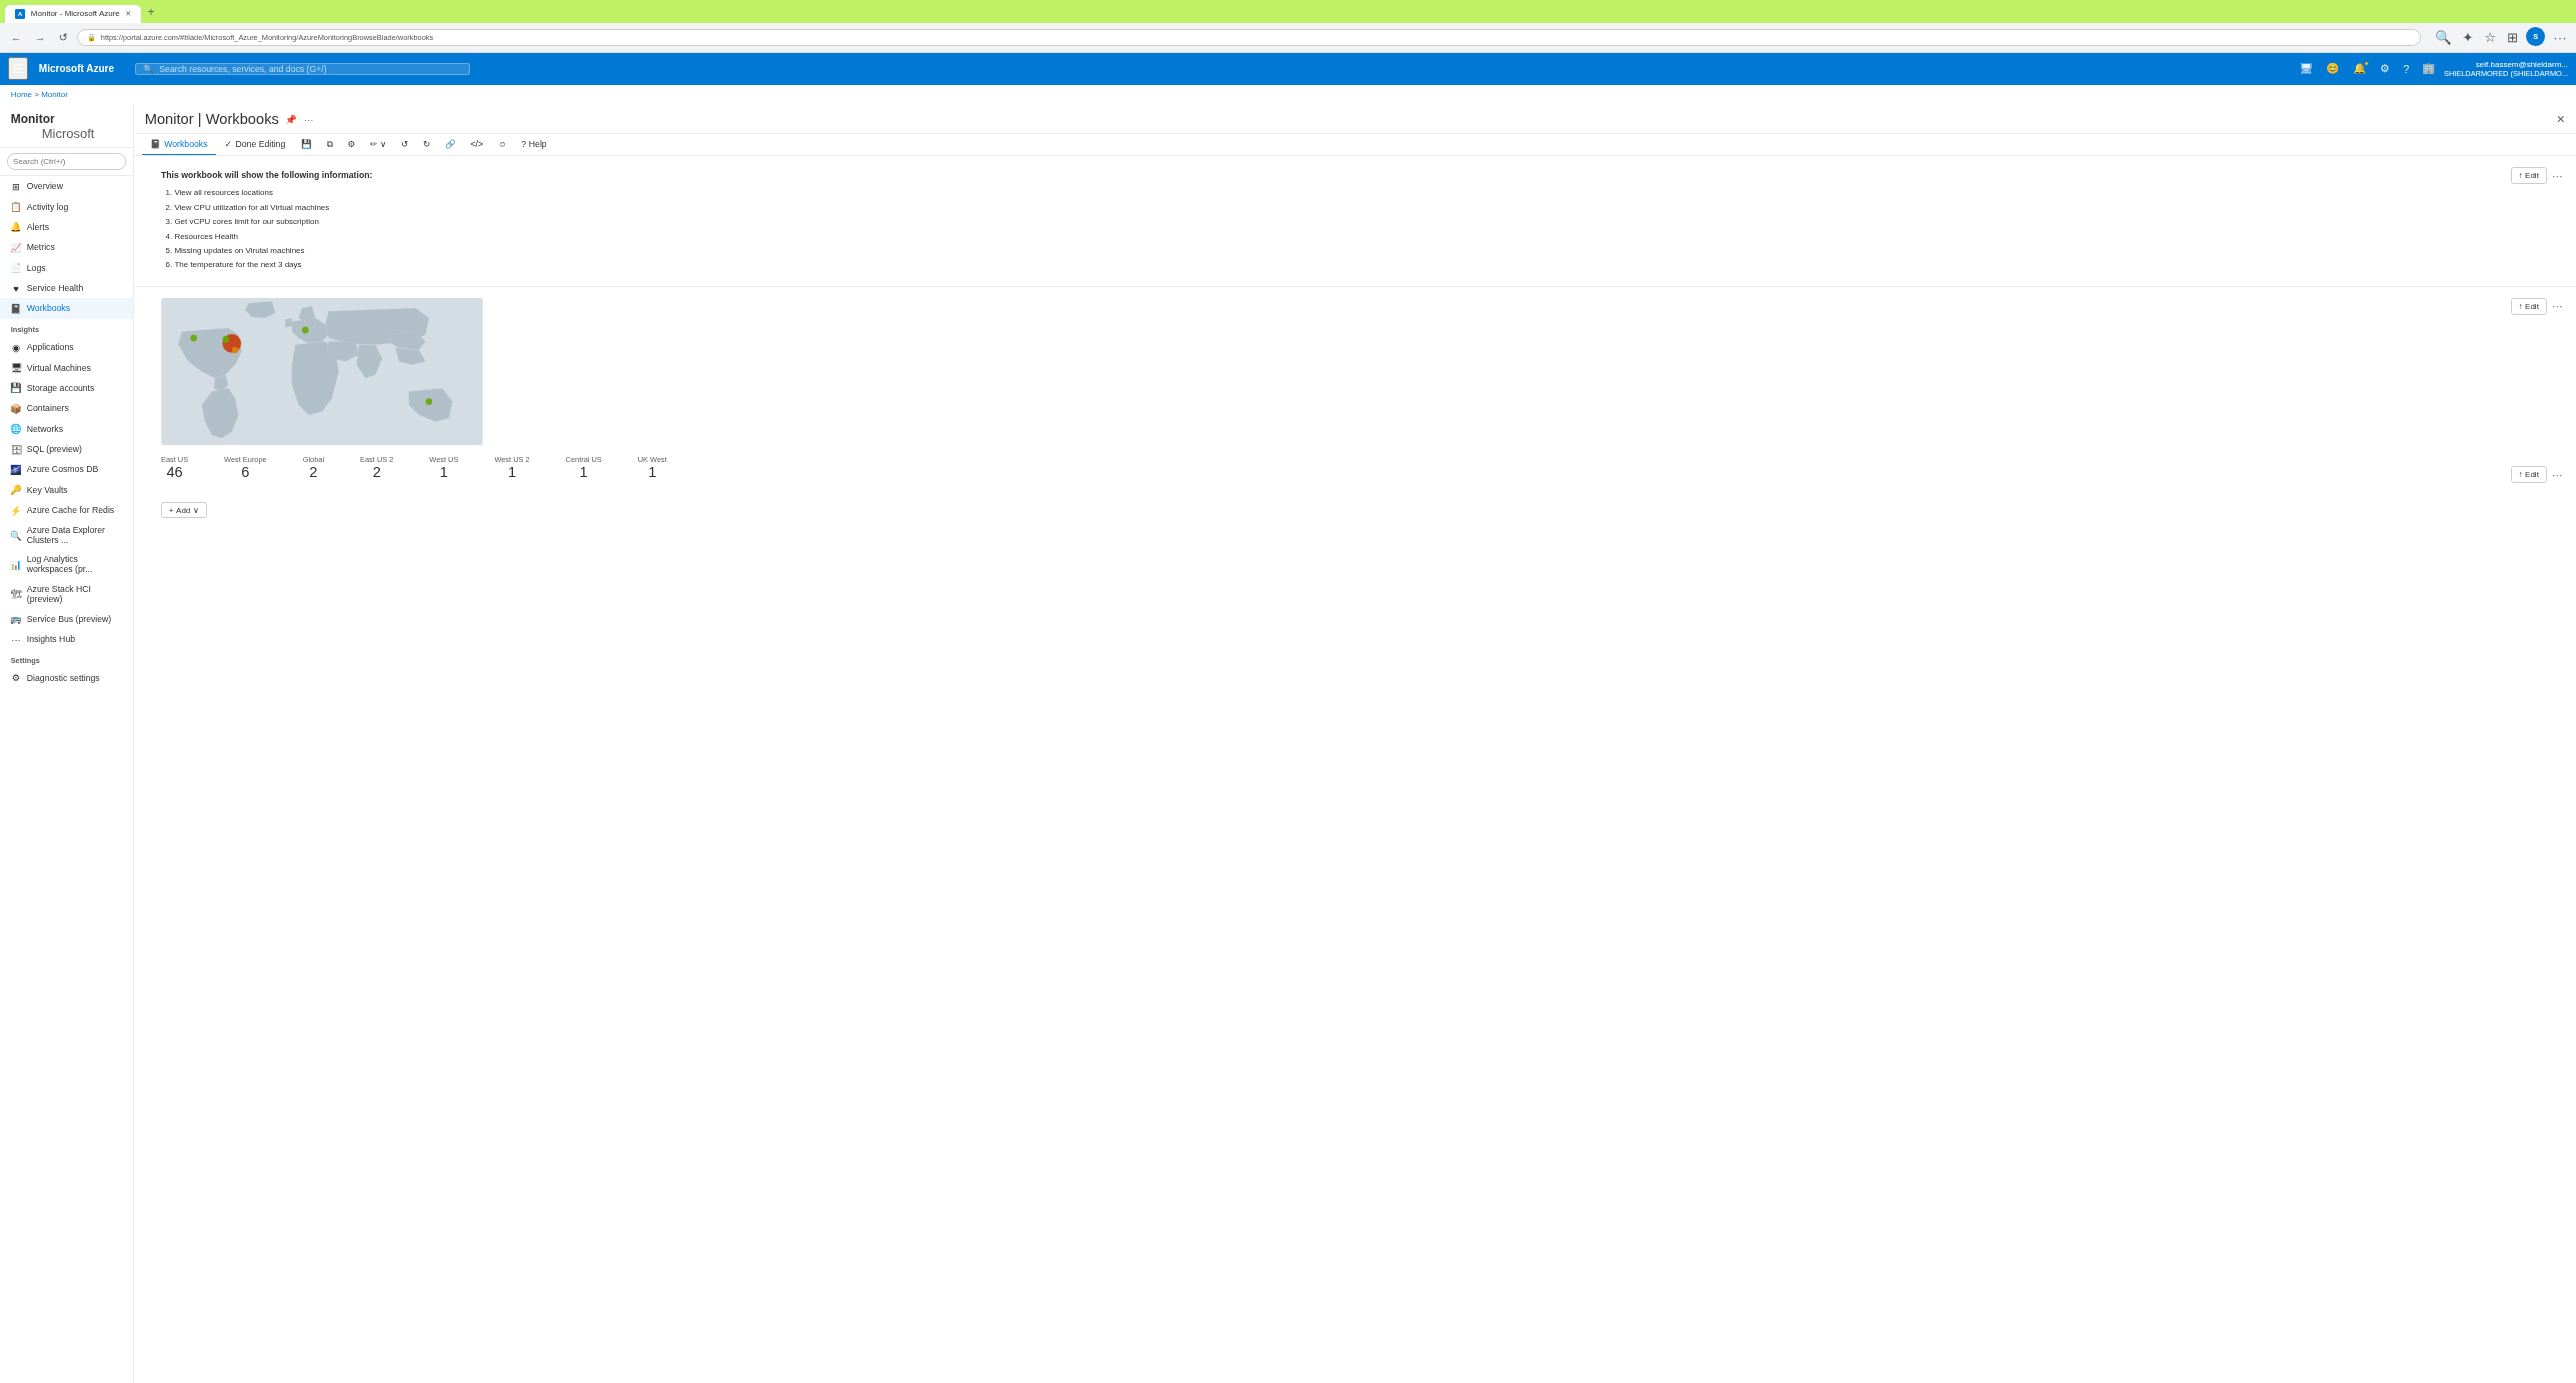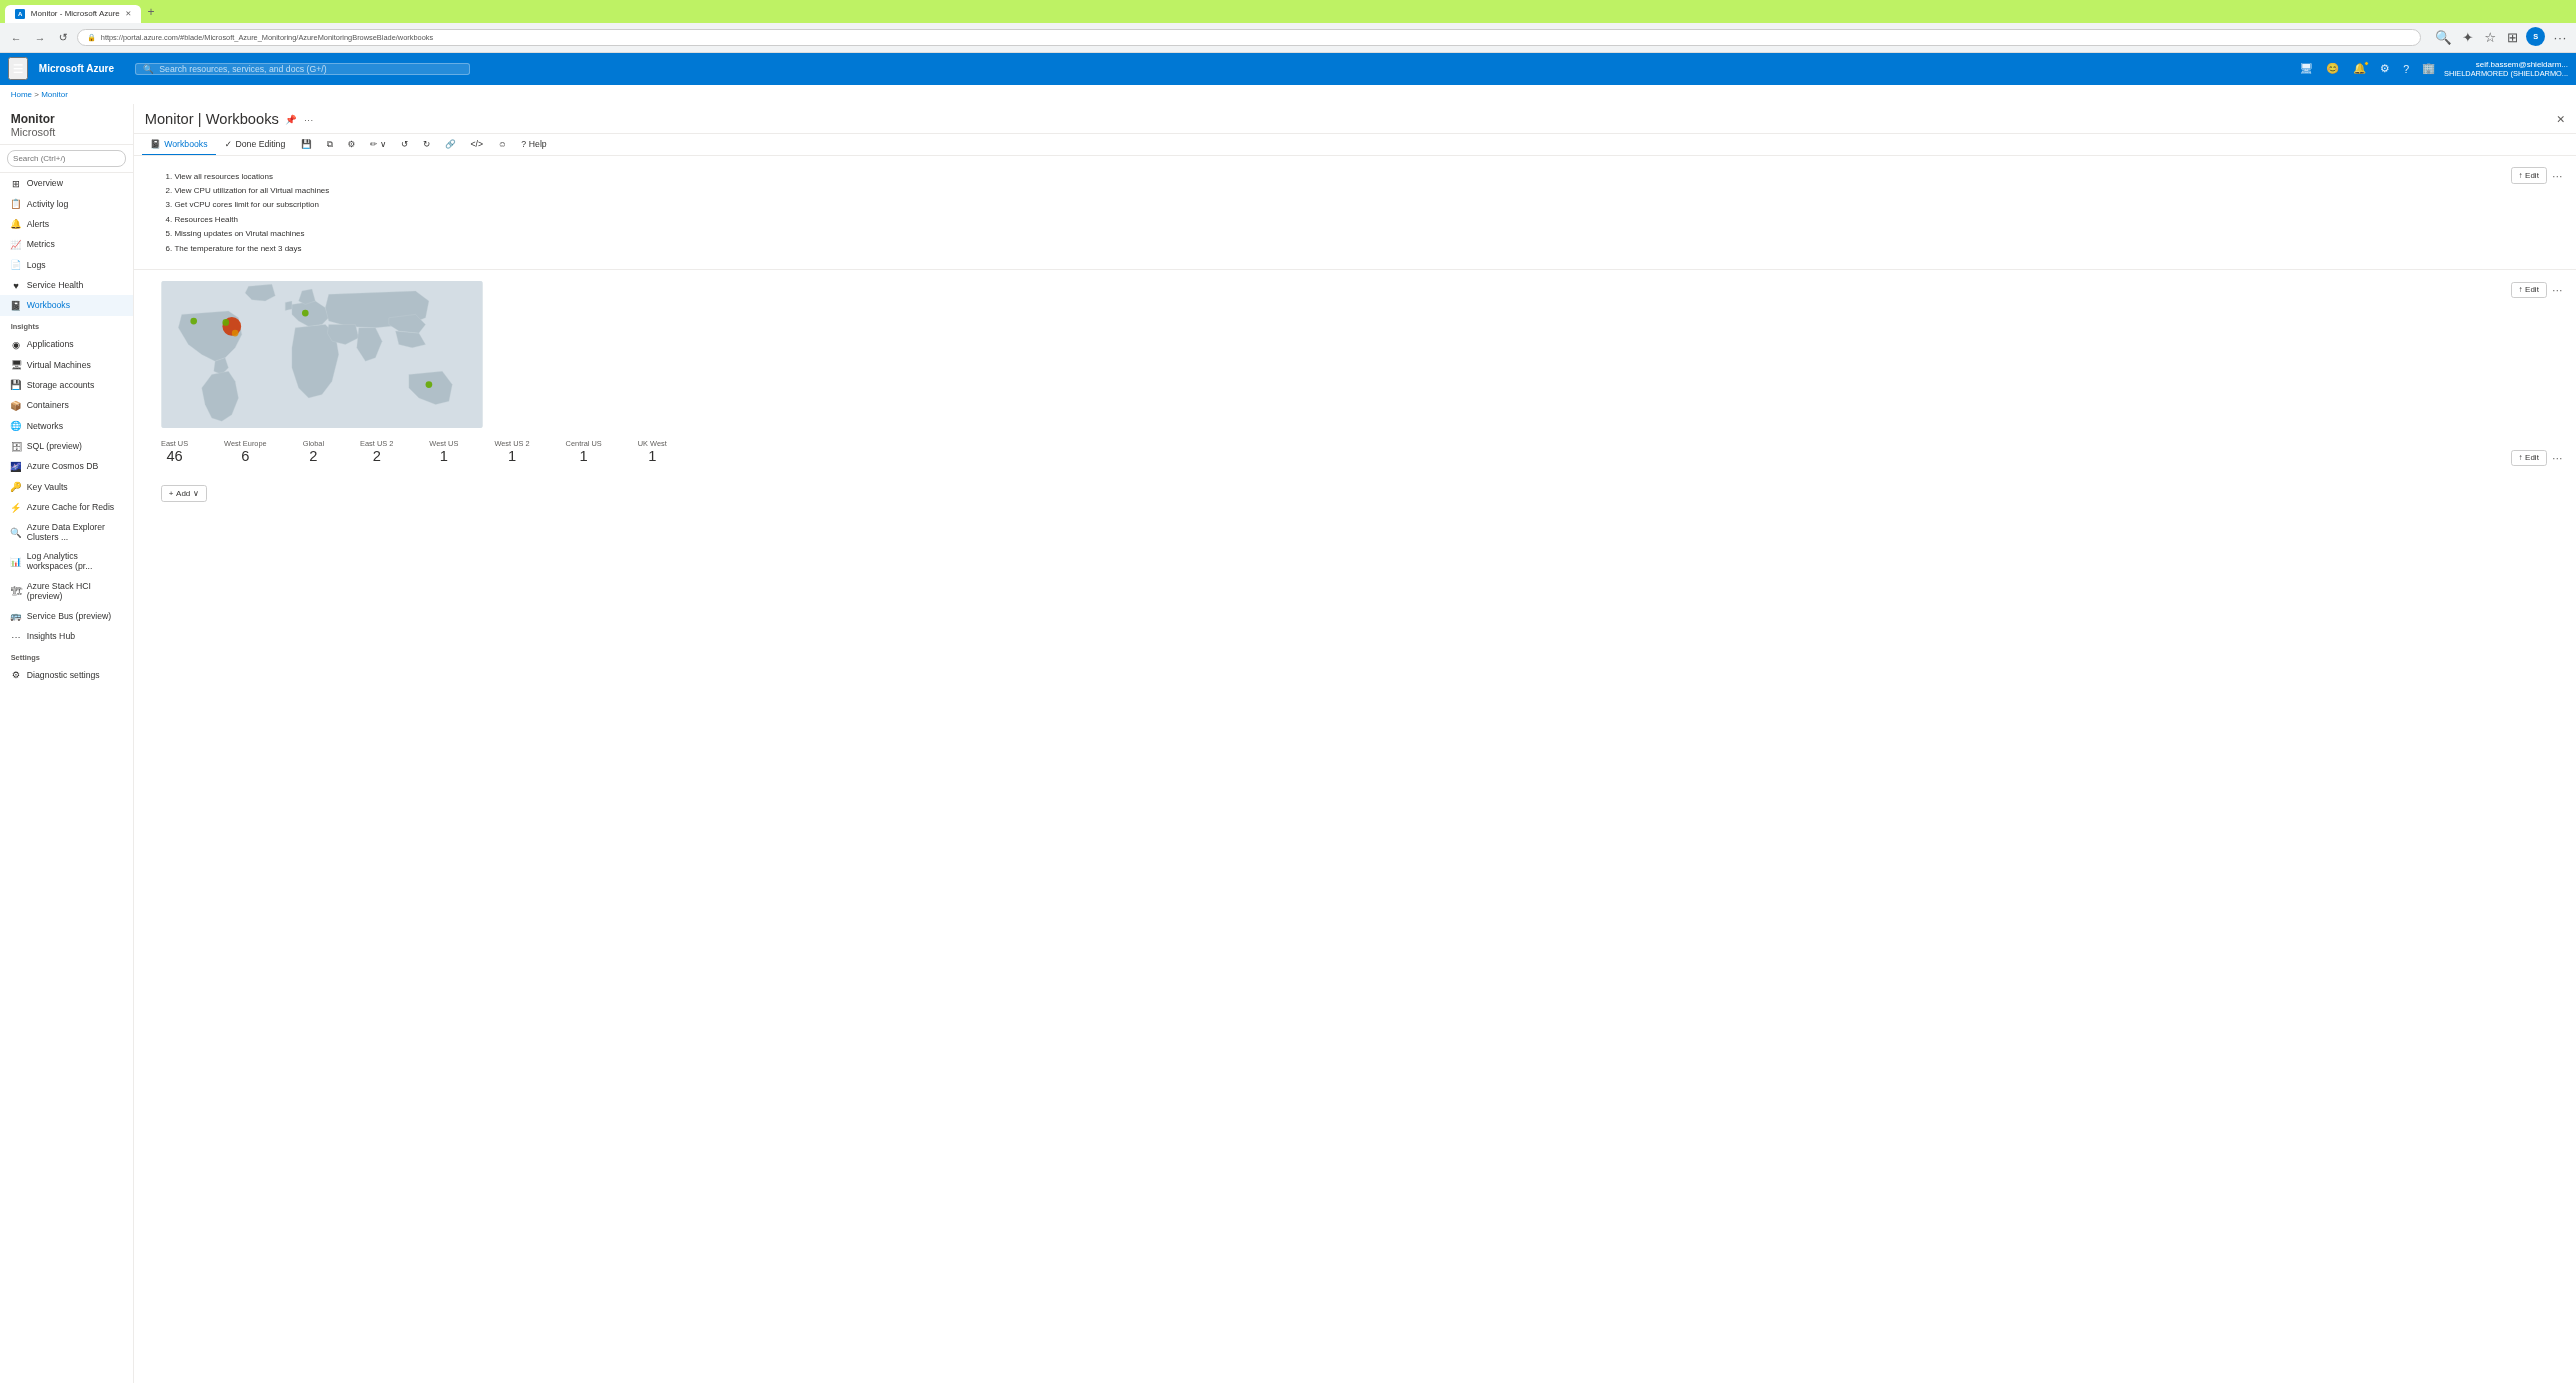--- a/index.html
+++ b/index.html
@@ -126,21 +126,21 @@
       border-right: 0.7px solid #edebe9;
       overflow-y: auto;
       display: flex;
       flex-direction: column;
     }
     .sidebar-header {
       padding: 8px 10.7px 5.4px;
       border-bottom: 0.7px solid #edebe9;
     }
     .sidebar-title { font-size: 12px; font-weight: 600; }
-    .sidebar-subtitle { font-size: 11px; color: #605e5c; }
+    .sidebar-subtitle { font-size: 13px; color: #605e5c; margin-left: 31px; }
     .sidebar-search {
       padding: 5.4px 6.7px;
       border-bottom: 0.7px solid #edebe9;
     }
     .sidebar-search input {
       width: 100%; border: 0.7px solid #ccc; border-radius: 8px;
       padding: 2.7px 5.4px; font-size: 8px; outline: none;
     }
     .sidebar-nav { flex: 1; }
     .nav-item {
@@ -523,20 +523,21 @@
     <div class="workbook-content">
 
       <div class="content-section">
         <div class="section-edit-bar">
           <button class="edit-btn">
             <span>↑</span>
             <span>Edit</span>
           </button>
           <button class="more-btn">···</button>
         </div>
+        <p class="info-text">This workbook will show the following information:</p>
         <ol class="info-list">
           <li>View all resources locations</li>
           <li>View CPU utilization for all Virtual machines</li>
           <li>Get vCPU cores limit for our subscription</li>
           <li>Resources Health</li>
           <li>Missing updates on Virutal machines</li>
           <li>The temperature for the next 3 days</li>
         </ol>
       </div>
 

